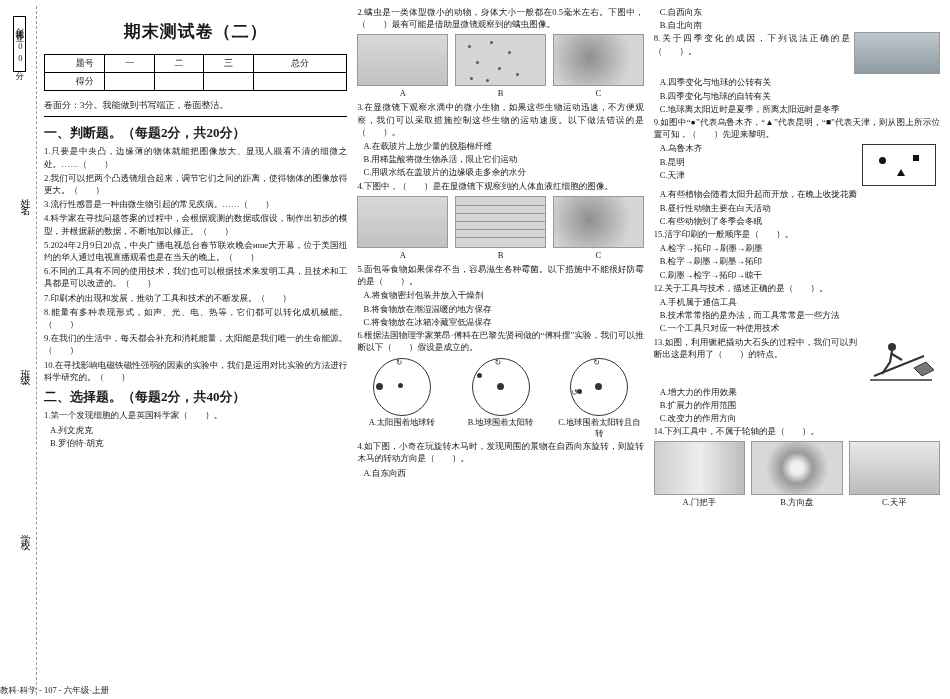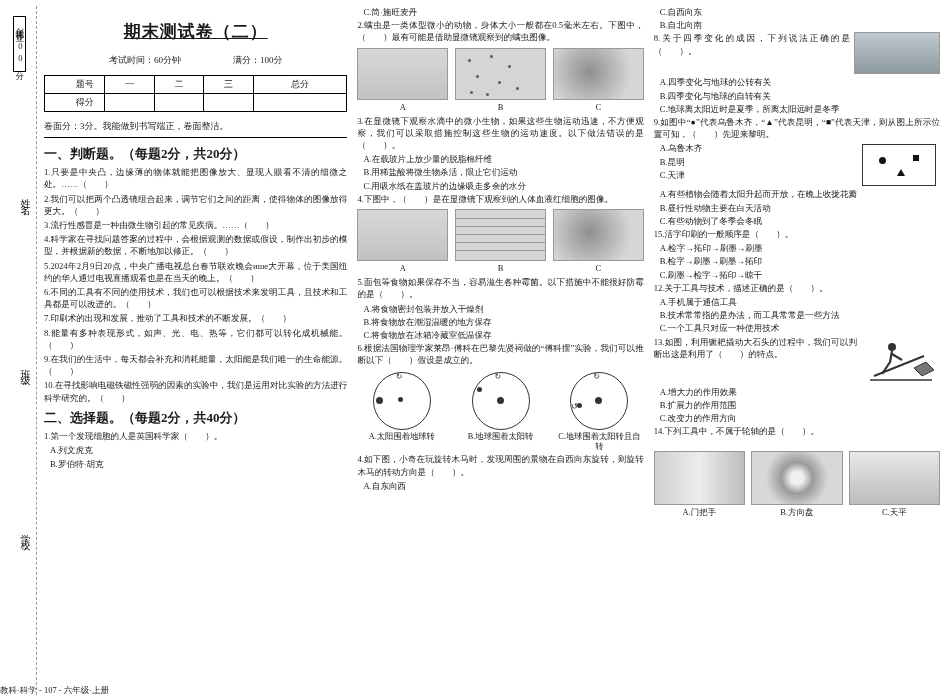--- a/index.html
+++ b/index.html
@@ -63,21 +63,20 @@
   .col2{flex:1;}
   .col3{flex:1;}
 
   h1.title{
     text-align:center;
     font-size:17px;
     font-weight:bold;
     margin:14px 0 10px 0;
     letter-spacing:1px;
     font-family:"Liberation Serif", serif;
-    text-decoration:underline;
   }
   .meta{
     display:flex;
     justify-content:center;
     gap:52px;
     font-size:9px;
     margin-bottom:8px;
   }
   table.score{
     width:100%;
@@ -183,21 +182,21 @@
   }
   .blackbox .sq{position:absolute;width:6px;height:6px;background:#111;}
   .blackbox .tri{position:absolute;width:0;height:0;border-left:4px solid transparent;border-right:4px solid transparent;border-bottom:7px solid #111;}
   .blackbox .cir{position:absolute;width:7px;height:7px;border-radius:50%;background:#111;}
 
   .fig-right{float:right;width:78px;margin:2px 0 2px 5px;}
 
   .threeimg{
     display:flex;gap:6px;margin:4px 0 1px 0;
   }
-  .threeimg .cell{flex:1;text-align:center;margin-top:10px;}
+  .threeimg .cell{flex:1;text-align:center;}
   .threeimg .ph{height:54px;}
 
   .footer{
     position:absolute;
     left:0;right:0;bottom:2px;
     text-align:left;
     font-size:8.5px;
     color:#222;
   }
   .tool-svg{display:block;}
@@ -212,24 +211,20 @@
     <div class="vbox" style="top:10px;">创优作业100分</div>
     <div class="vert" style="top:185px;">姓名：</div>
     <div class="vert" style="top:355px;">班级：</div>
     <div class="vert" style="top:520px;">学校：</div>
   </div>
 
   <div class="cols">
 
     <div class="col col1">
       <h1 class="title">期末测试卷（二）</h1>
-      <div class="meta">
-        <span>考试时间：60分钟</span>
-        <span>满分：100分</span>
-      </div>
 
       <table class="score">
         <tbody>
             <tr>
           <td class="lbl">题号</td>
           <td>一</td>
           <td>二</td>
           <td>三</td>
           <td>总分</td>
         </tr>
@@ -258,21 +253,20 @@
       <div class="q"><span>9.在我们的生活中，每天都会补充和消耗能量，太阳能是我们唯一的生命能源。</span><span class="dots">（　　）</span></div>
       <div class="q"><span>10.在寻找影响电磁铁磁性强弱的因素的实验中，我们是运用对比实验的方法进行科学研究的。</span><span class="dots">（　　）</span></div>
 
       <div class="sec-h">二、选择题。（每题2分，共40分）</div>
       <div class="q">1.第一个发现细胞的人是英国科学家（　　）。</div>
       <div class="opt">A.列文虎克</div>
       <div class="opt">B.罗伯特·胡克</div>
     </div>
 
     <div class="col col2">
-      <div class="opt">C.简·施旺麦丹</div>
 
       <div class="q">2.螨虫是一类体型微小的动物，身体大小一般都在0.5毫米左右。下图中，（　　）最有可能是借助显微镜观察到的螨虫图像。</div>
       <div class="imgrow">
         <div class="imgbox">
           <div class="ph g1"></div>
           <div class="cap">A</div>
         </div>
         <div class="imgbox">
           <div class="ph g2">
             <span class="dot" style="left:12px;top:10px"></span>

